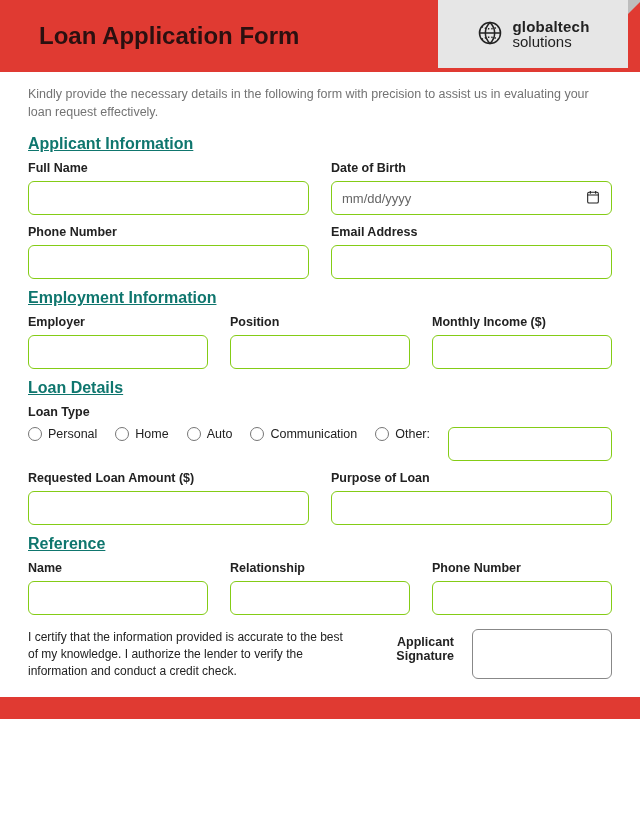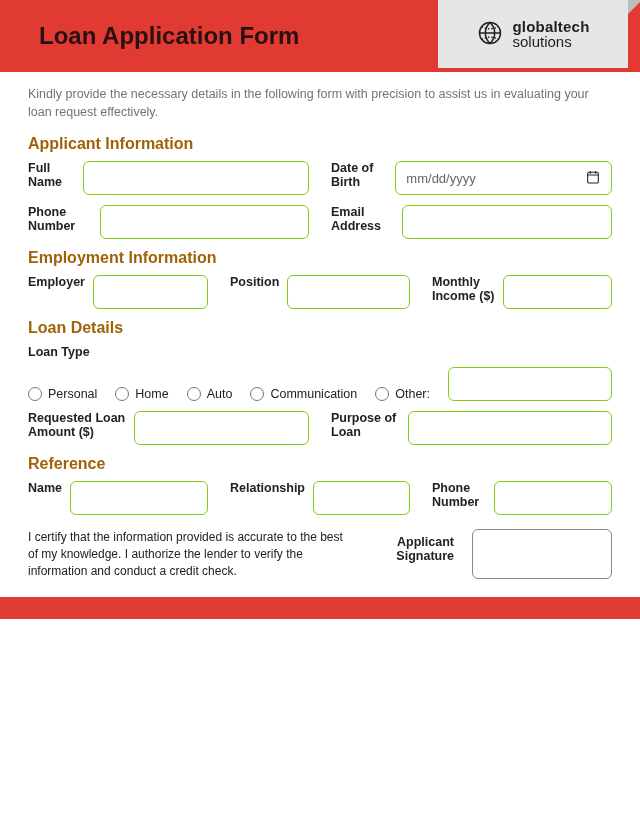--- a/index.html
+++ b/index.html
@@ -8,28 +8,28 @@
   .header h1 { color: #2b1010; font-size: 24px; font-weight: 700; }
   .logo-box { position: absolute; right: 12px; top: 0; width: 190px; height: 68px; background: #e6e6e6; display: flex; align-items: center; justify-content: center; gap: 8px; color: #222; }
   .logo-box::after { content:""; position:absolute; top:0; right:-14px; width:0; height:0; border-top:14px solid #bdbdbd; border-right:14px solid transparent; }
   .logo-box::before { content:""; position:absolute; top:0; right:-14px; width:14px; height:68px; background:#e6e6e6; z-index:-1; display:none;}
   .logo-icon svg { width:28px; height:28px; }
   .logo-text { line-height:1; }
   .logo-text .l1 { font-size:15px; font-weight:600; letter-spacing:0.2px; }
   .logo-text .l2 { font-size:15px; font-weight:400; }
   .content { padding: 14px 28px 0 28px; }
   .intro { font-size: 12.5px; color: #737373; line-height:1.4; margin-bottom: 14px; }
-  .section-title { color: #a16207; font-size: 16px; font-weight: 700; margin: 10px 0 8px 0; }
+  .section-title { color: #0f766e; font-size: 16px; font-weight: 700; margin: 10px 0 8px 0; text-decoration: underline; }
   .row { display: flex; gap: 22px; margin-bottom: 10px; }
-  .col { flex: 1; display:flex; flex-direction:row;gap:8px; }
+  .col { flex: 1; display:flex; flex-direction:column; }
   .label { font-size: 12.5px; font-weight: 700; color: #222; margin-bottom: 6px; }
   input[type="text"], .textbox, .datebox { width: 100%; height: 34px; border: 1px solid #84cc16; border-radius: 6px; padding: 0 10px; font-size: 13px; background:#fff; font-family:inherit; }
   .datebox { display:flex; align-items:center; justify-content:space-between; color:#666; }
   .datebox span { color:#666; }
-  .radio-row { display:flex; align-items:flex-end; gap:18px; flex-wrap: nowrap; font-size:12.5px; margin-bottom:10px; }
+  .radio-row { display:flex; align-items:flex-start; gap:18px; flex-wrap: nowrap; font-size:12.5px; margin-bottom:10px; }
   .radio-item { display:flex; align-items:center; gap:6px; }
   .radio-item input[type="radio"]{ width:14px; height:14px; accent-color:#999; }
   .other-box { width:110px; height:24px; border:1px solid #888; border-radius:5px; }
   .cert-row { display:flex; gap:18px; align-items:flex-start; margin-top:14px; }
   .cert-text { flex: 1.3; font-size:12px; line-height:1.4; }
   .sig-label { font-size:12.5px; font-weight:700; text-align:right; width:80px; padding-top:6px;}
   .sig-box { width:140px; height:50px; border:1px solid #888; border-radius:6px; }
   .footer-bar { height: 22px; background:#e03a32; margin-top: 18px; }
   .three-col .col input { height:34px; }
   .cal-icon svg { width:16px; height:16px; }

